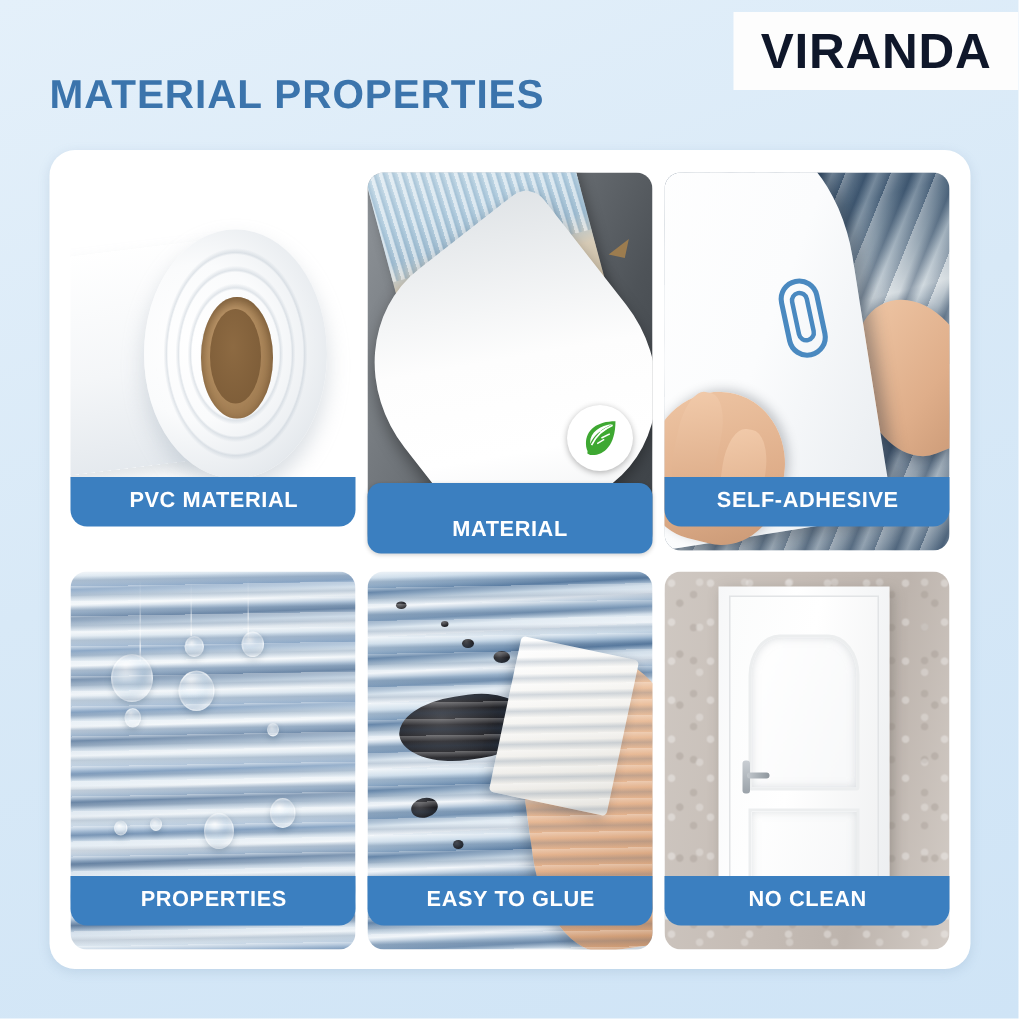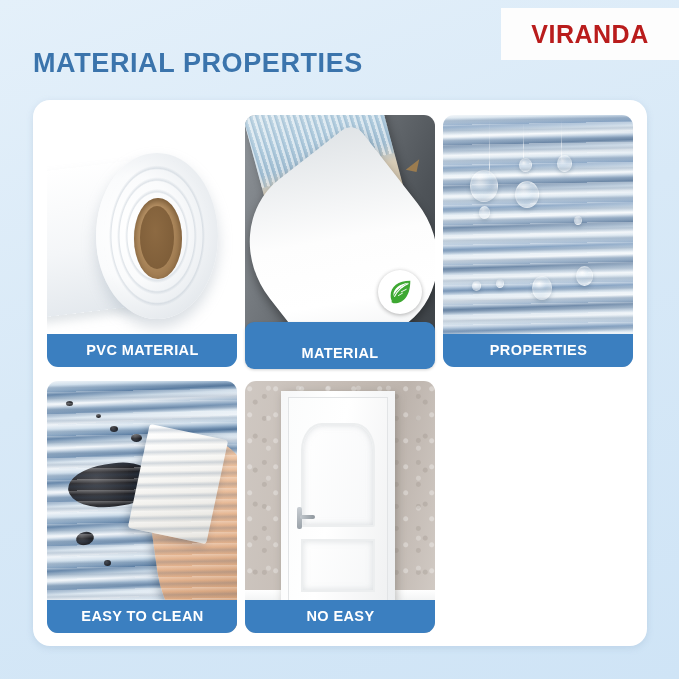--- a/index.html
+++ b/index.html
@@ -29,24 +29,24 @@
     height: 52px;
     min-width: 178px;
     background: #fdfdfd;
     display: flex;
     align-items: center;
     justify-content: center;
     padding: 0 18px;
     box-sizing: border-box;
   }
   .brand-text {
-    font-size: 25px;
+    font-size: 33px;
     font-weight: bold;
     letter-spacing: 0.5px;
-    color: #b91c1c;
+    color: #0f172a;
     font-family: "Liberation Sans", sans-serif;
   }
   .page-title {
     position: absolute;
     left: 33px;
     top: 48px;
     font-size: 27px;
     font-weight: bold;
     letter-spacing: 0.6px;
     color: #3b74ac;
@@ -86,21 +86,21 @@
     position: absolute;
     left: 0; top: 0;
     width: 100%;
     height: 100%;
     border-radius: 11px;
     overflow: hidden;
   }
   .label {
     position: absolute;
     left: 0;
-    bottom: 0;
+    bottom: 16px;
     width: 100%;
     background: #3b7fc0;
     color: #ffffff;
     font-size: 14.5px;
     font-weight: bold;
     letter-spacing: 0.4px;
     text-align: center;
     box-sizing: border-box;
     padding: 8px 3px 9px 4px;
     border-bottom-left-radius: 11px;
@@ -522,20 +522,38 @@
           <path d="M25 7C18 10 13 15 10 21" stroke="#ffffff" stroke-width="1.2" fill="none"></path>
           <path d="M21 9l-5 3M23 13l-6 3M19 17l-5 3" stroke="#ffffff" stroke-width="1" fill="none"></path>
         </svg>
       </div>
       <div class="label two-line">
         <br>
         <span>MATERIAL</span>
       </div>
     </div>
 
+    <div class="cell">
+      <div class="photo">
+        <div class="adh-bg">
+          <div class="hand adh-hand-r"></div>
+          <div class="adh-peel"></div>
+          <div class="clip-icon">
+            <svg width="34" height="58" viewBox="0 0 34 58" aria-hidden="true">
+              <rect x="5" y="4" width="24" height="50" rx="12" fill="none" stroke="#4a89c0" stroke-width="3.4"></rect>
+              <rect x="12" y="12" width="10" height="32" rx="5" fill="none" stroke="#4a89c0" stroke-width="3"></rect>
+            </svg>
+          </div>
+          <div class="hand adh-hand-l"></div>
+          <div class="adh-finger" style="left:4%;bottom:16%;width:15%;height:26%;transform:rotate(12deg);"></div>
+          <div class="adh-finger" style="left:20%;bottom:8%;width:15%;height:24%;transform:rotate(8deg);"></div>
+        </div>
+      </div>
+      <div class="label">SELF-ADHESIVE</div>
+    </div>
 
     <div class="cell">
       <div class="photo">
         <div class="wood-bg">
           <div class="trail" style="left:24%;top:2%;height:22%;"></div>
           <div class="trail" style="left:42%;top:3%;height:14%;"></div>
           <div class="trail" style="left:62%;top:2%;height:16%;"></div>
           <div class="drop" style="left:14%;top:22%;width:26px;height:30px;"></div>
           <div class="drop" style="left:38%;top:26%;width:22px;height:25px;"></div>
           <div class="drop" style="left:40%;top:17%;width:11px;height:12px;"></div>
@@ -558,34 +576,34 @@
           <div class="stain" style="left:10%;top:8%;width:7px;height:5px;"></div>
           <div class="stain" style="left:26%;top:13%;width:5px;height:4px;"></div>
           <div class="stain" style="left:33%;top:18%;width:8px;height:6px;"></div>
           <div class="stain" style="left:44%;top:21%;width:11px;height:8px;"></div>
           <div class="stain" style="left:15%;top:60%;width:18px;height:13px;transform:rotate(-14deg);"></div>
           <div class="stain" style="left:30%;top:71%;width:7px;height:6px;"></div>
           <div class="clean-hand"></div>
           <div class="cloth"></div>
         </div>
       </div>
-      <div class="label">EASY TO CLEAN</div>
+      <div class="label">EASY TO GLUE</div>
     </div>
 
     <div class="cell">
       <div class="photo">
         <div class="door-bg">
           <div class="door-wall-tex"></div>
           <div class="baseboard"></div>
           <div class="door-frame">
             <div class="door-slab">
               <div class="panel-top"></div>
               <div class="panel-bottom"></div>
               <div class="door-handle"></div>
             </div>
           </div>
         </div>
       </div>
-      <div class="label">NO EASY</div>
+      <div class="label">NO CLEAN</div>
     </div>
 
   </div>
 </div>
 
 </body></html>

